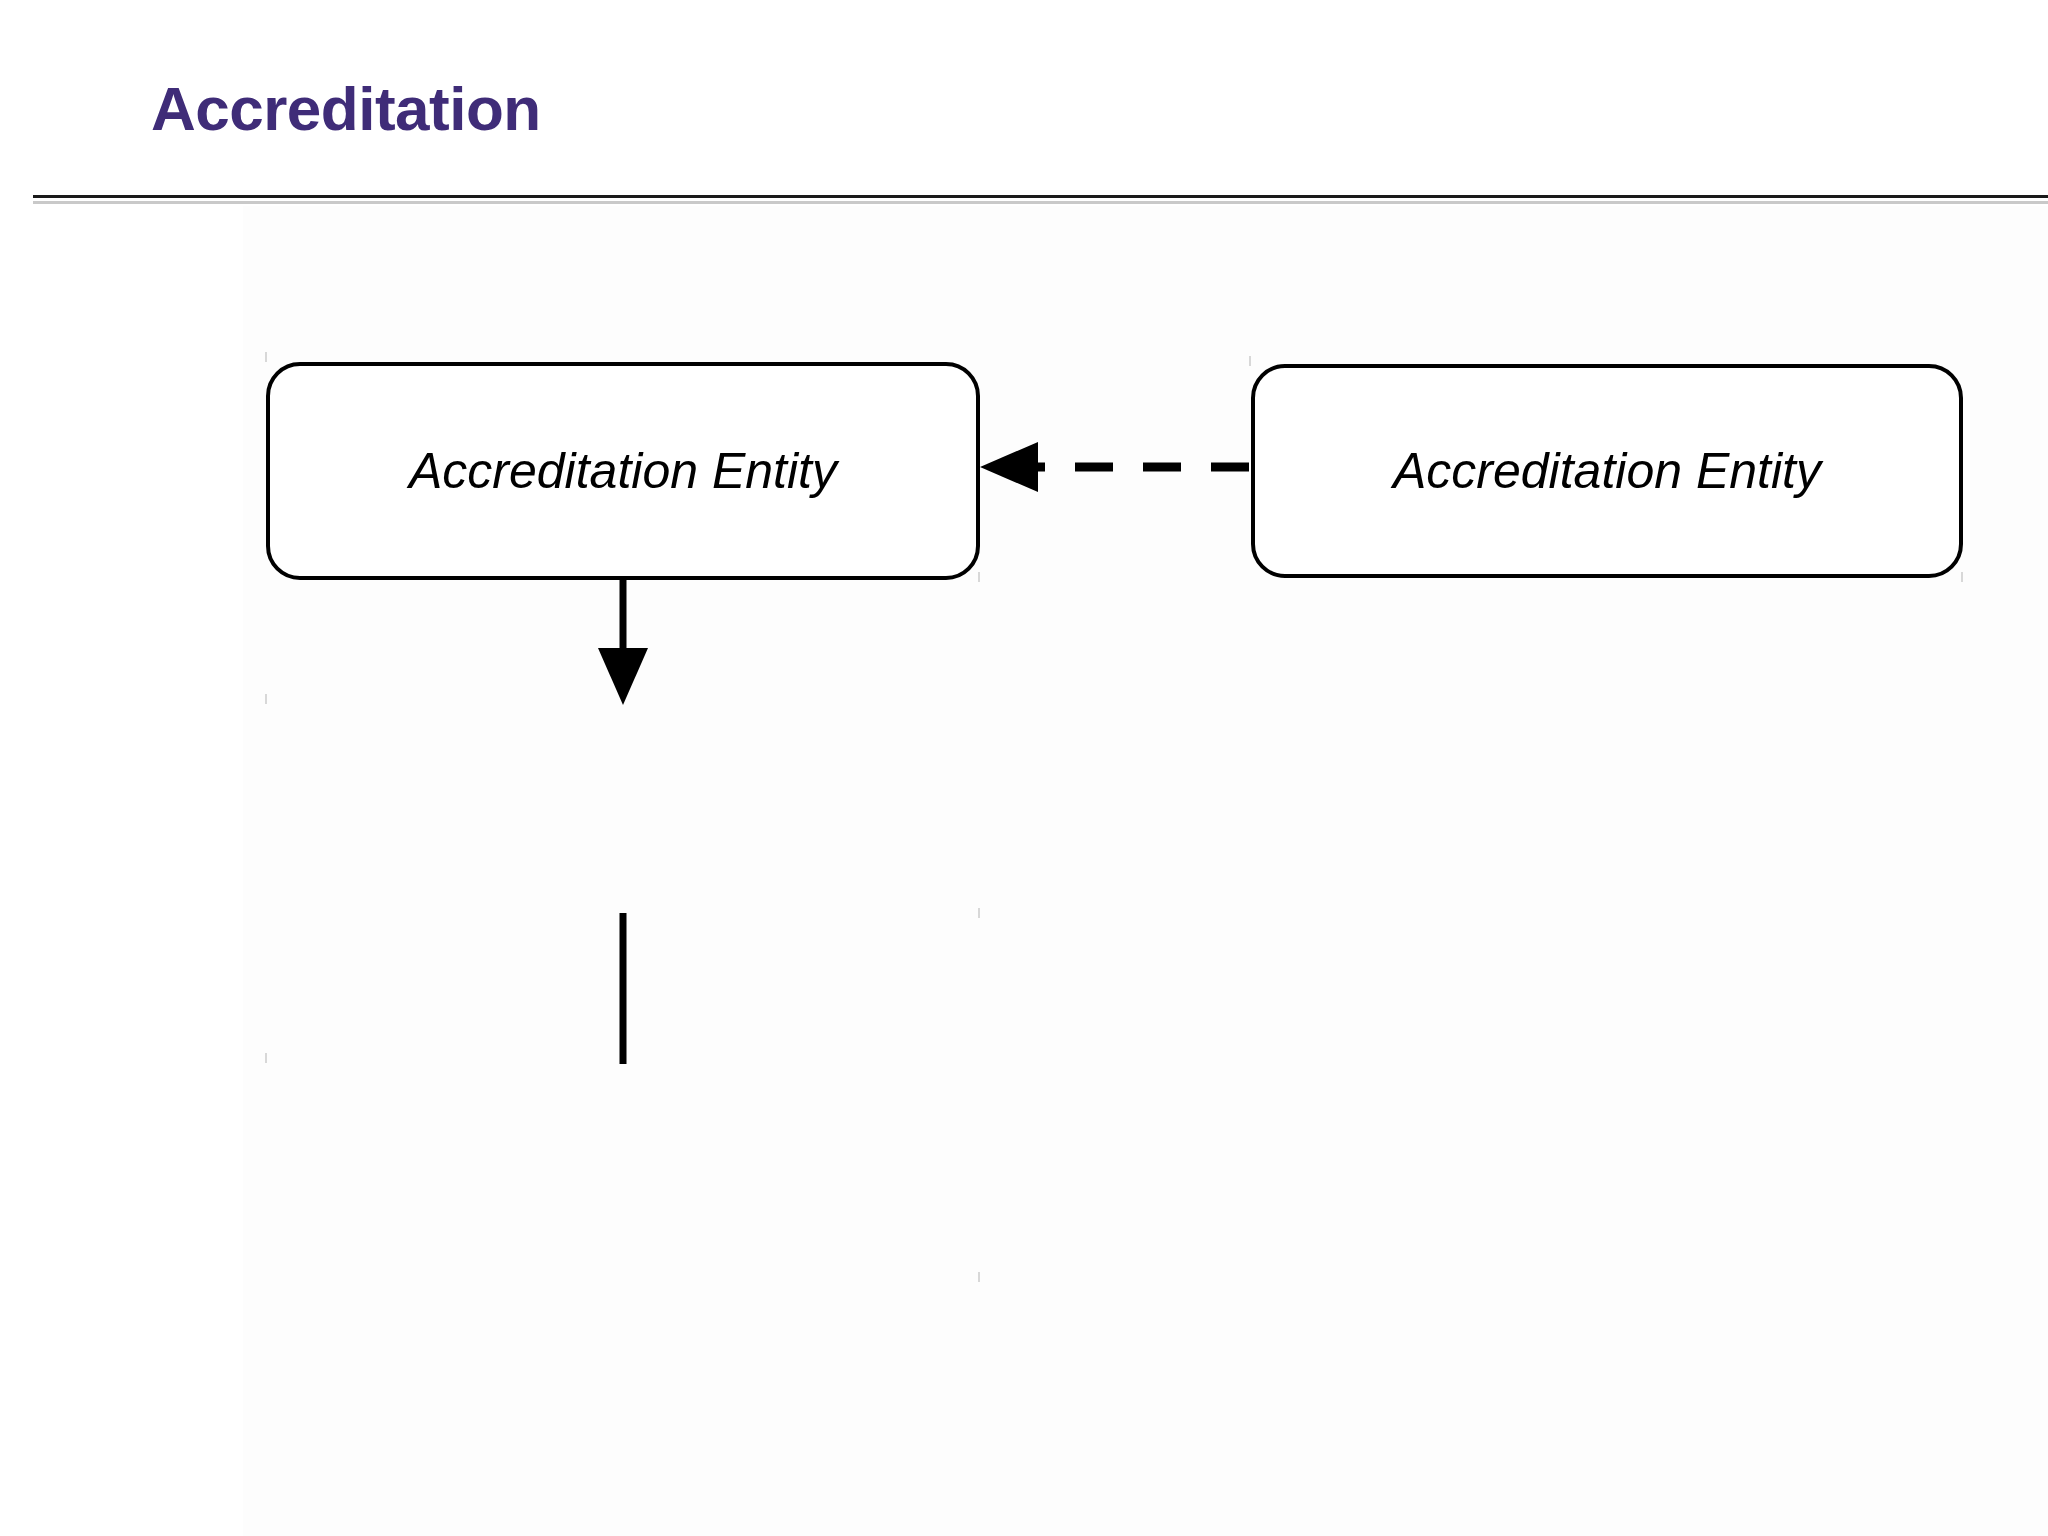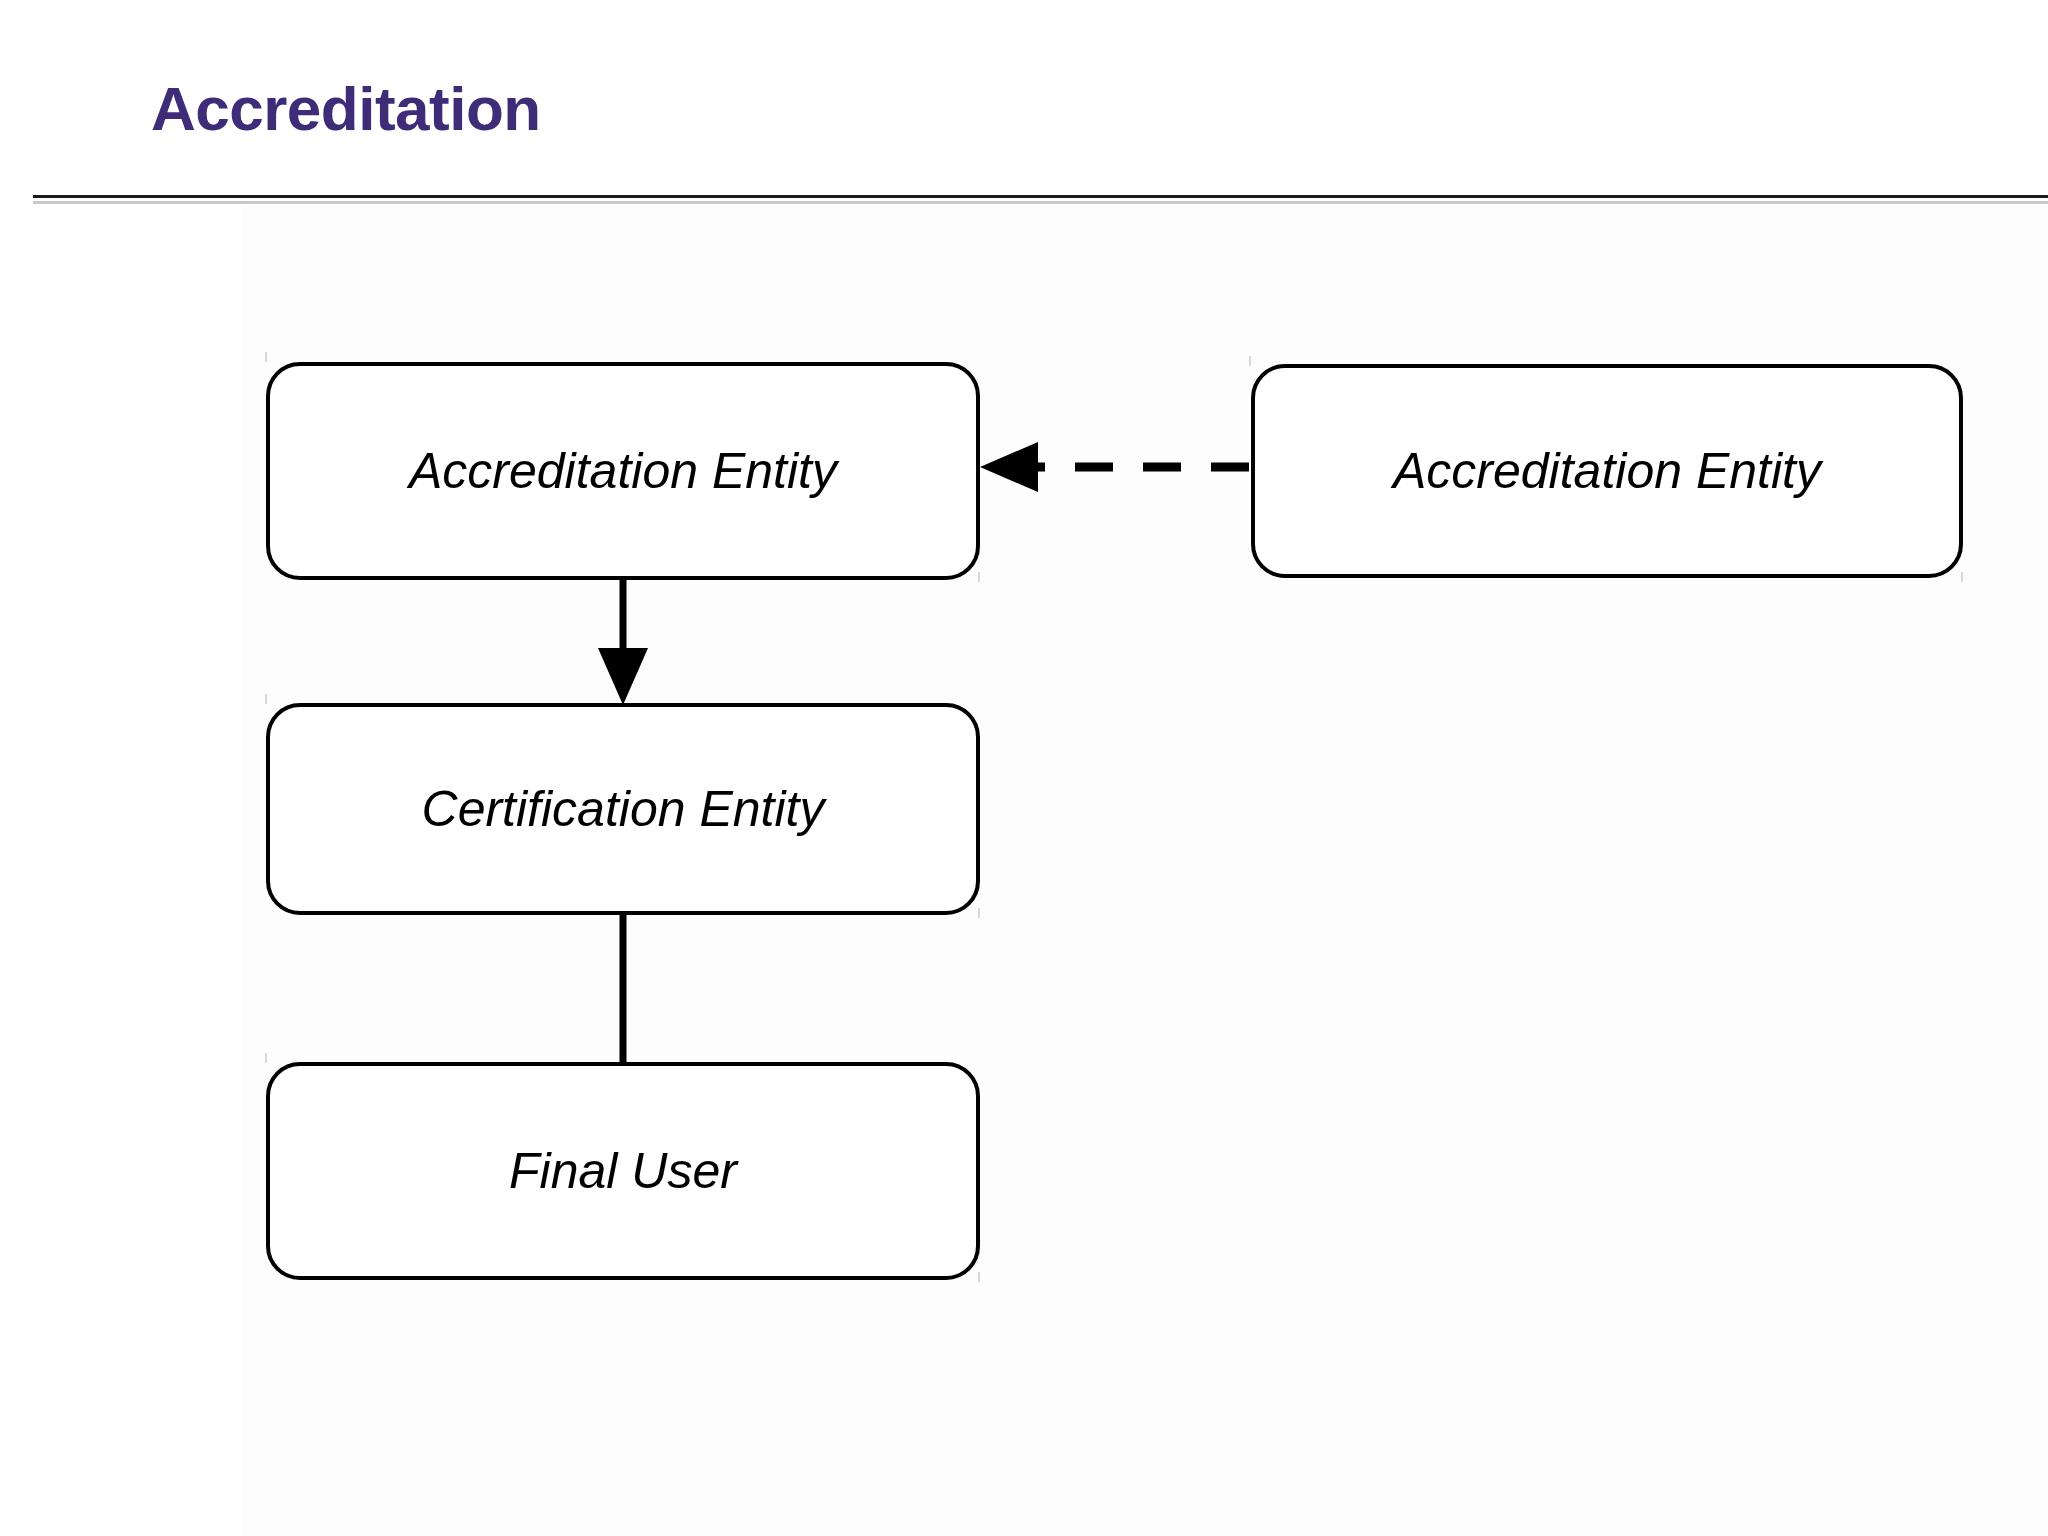--- a/index.html
+++ b/index.html
@@ -155,27 +155,21 @@
     </svg>
 
     <div class="node" id="node-accreditation-left" style="left: 233px; top: 362px; width: 714px; height: 218px; border-color: rgb(0, 0, 0); background: rgb(255, 255, 255);">
       <span class="node-label">Accreditation Entity</span>
     </div>
 
     <div class="node" id="node-accreditation-right" style="left: 1218px; top: 364px; width: 712px; height: 214px; border-color: rgb(0, 0, 0); background: rgb(255, 255, 255);">
       <span class="node-label">Accreditation Entity</span>
     </div>
 
-    <div class="node" id="node-certification" style="left: 233px; top: 703px; width: 714px; height: 212px; border-color: rgb(0, 0, 0); background: rgb(255, 255, 255);">
-      <span class="node-label">Certification Entity</span>
-    </div>
 
-    <div class="node" id="node-final-user" style="left: 233px; top: 1062px; width: 714px; height: 218px; border-color: rgb(0, 0, 0); background: rgb(255, 255, 255);">
-      <span class="node-label">Final User</span>
-    </div>
 
     <div class="tick" style="left:232px; top:352px;"></div>
     <div class="tick" style="left:945px; top:572px;"></div>
     <div class="tick" style="left:232px; top:694px;"></div>
     <div class="tick" style="left:945px; top:908px;"></div>
     <div class="tick" style="left:232px; top:1053px;"></div>
     <div class="tick" style="left:945px; top:1272px;"></div>
     <div class="tick" style="left:1216px; top:356px;"></div>
     <div class="tick" style="left:1928px; top:572px;"></div>
 

